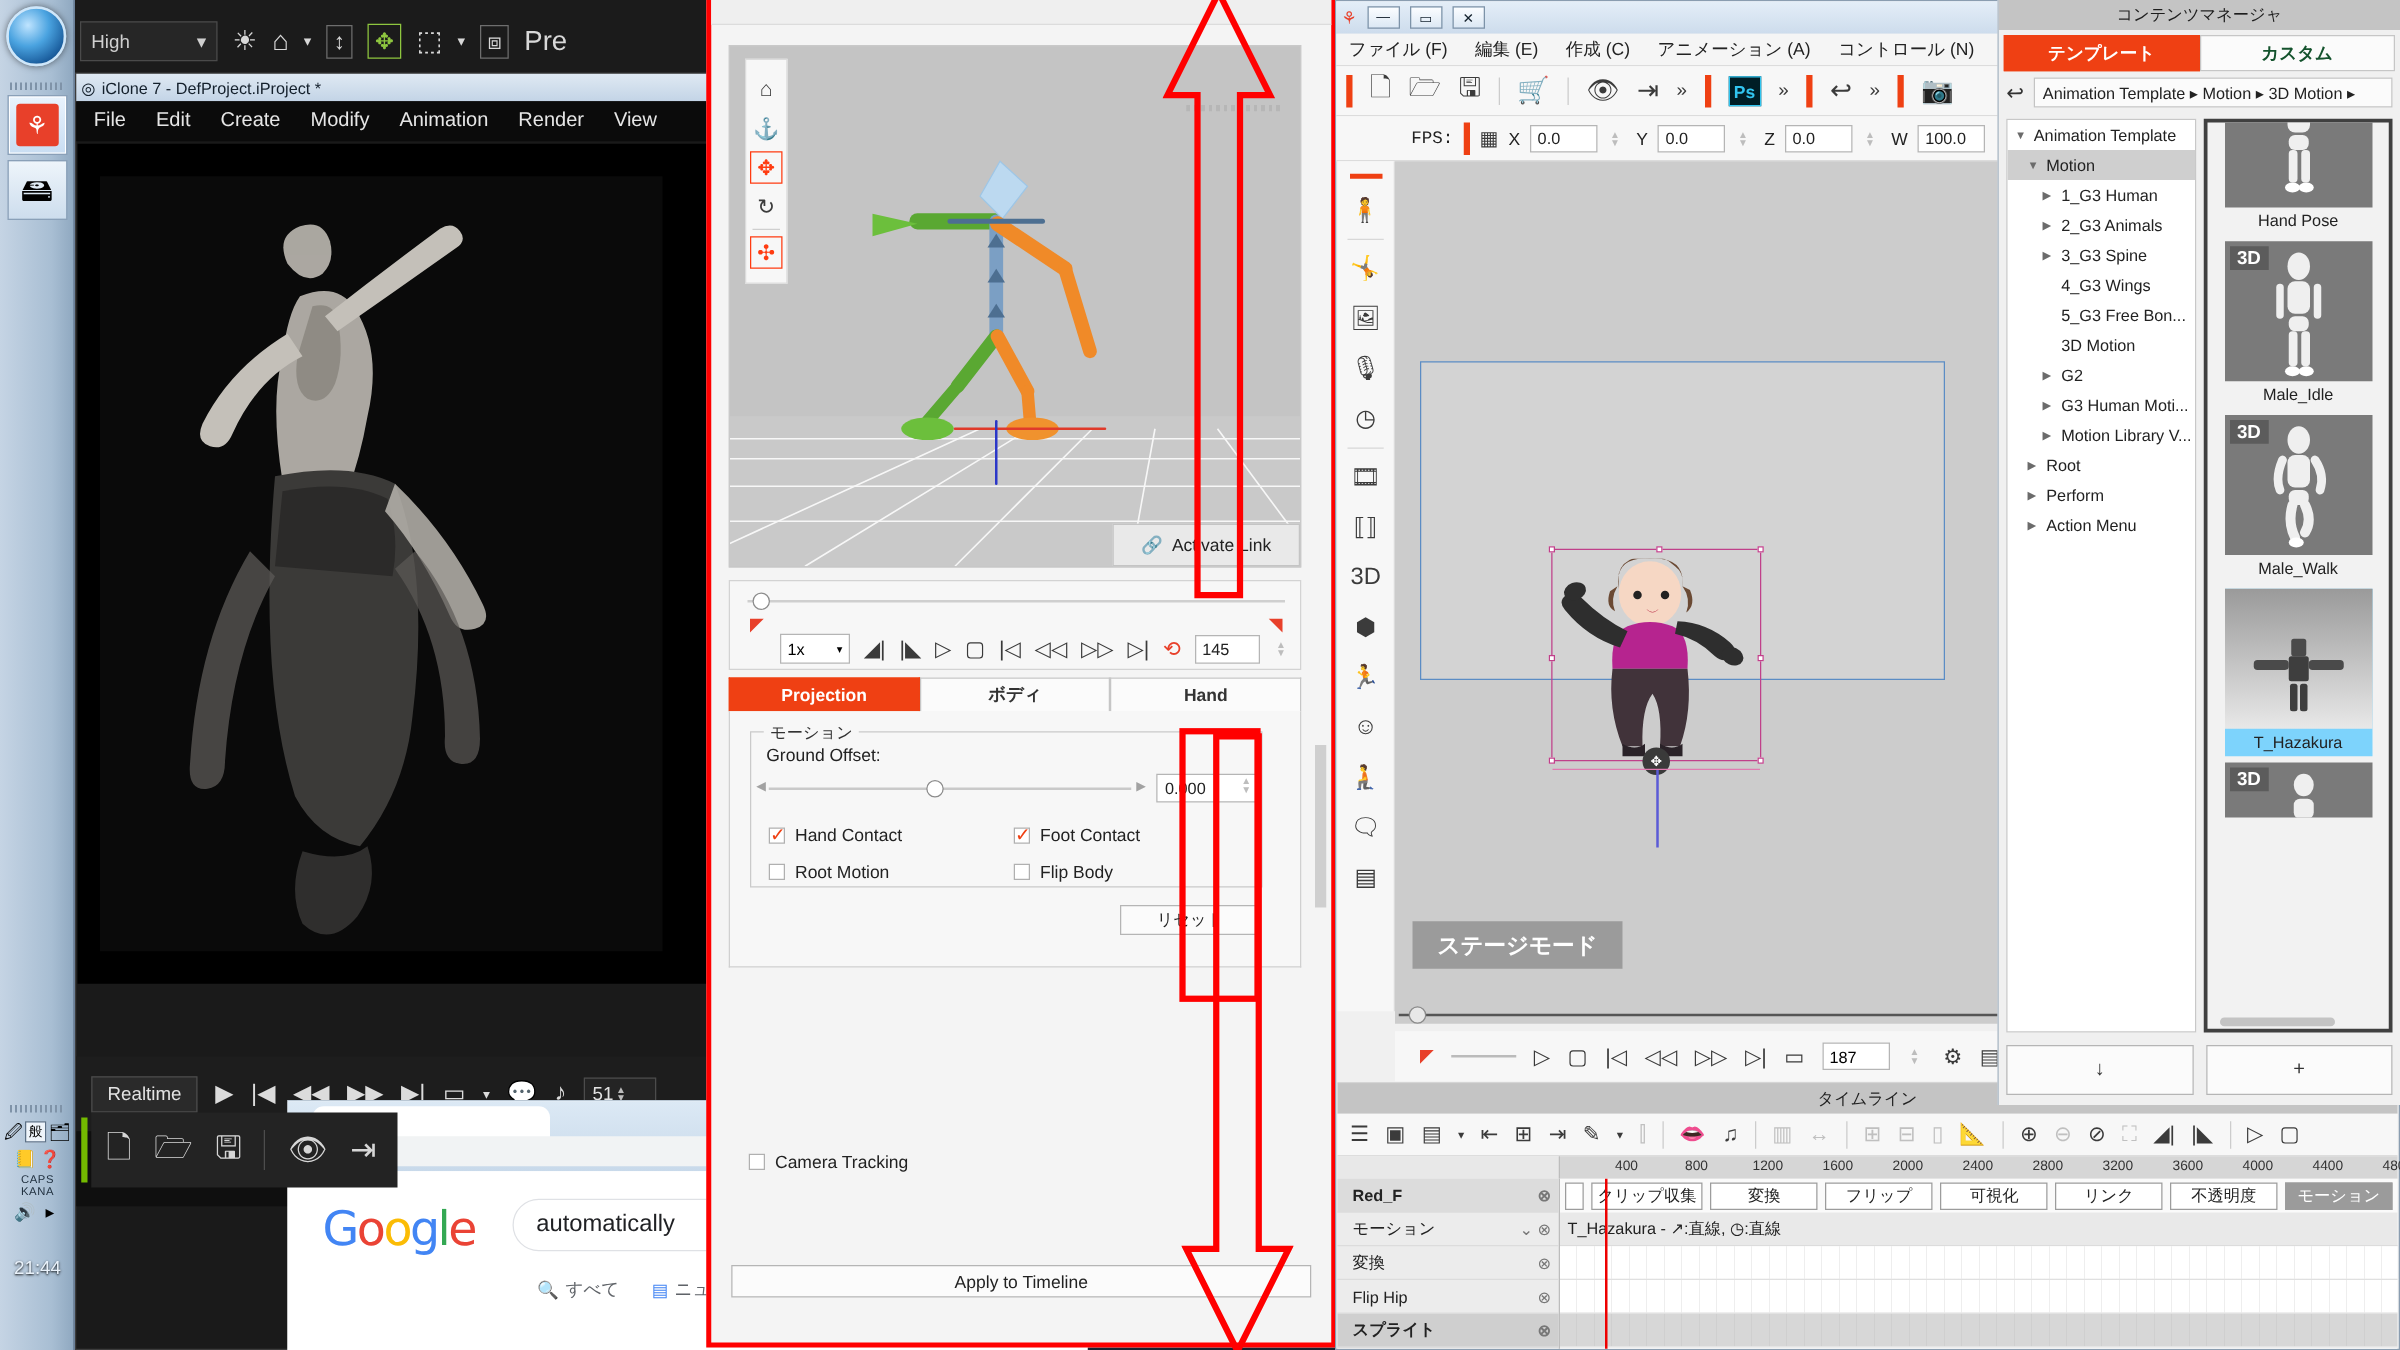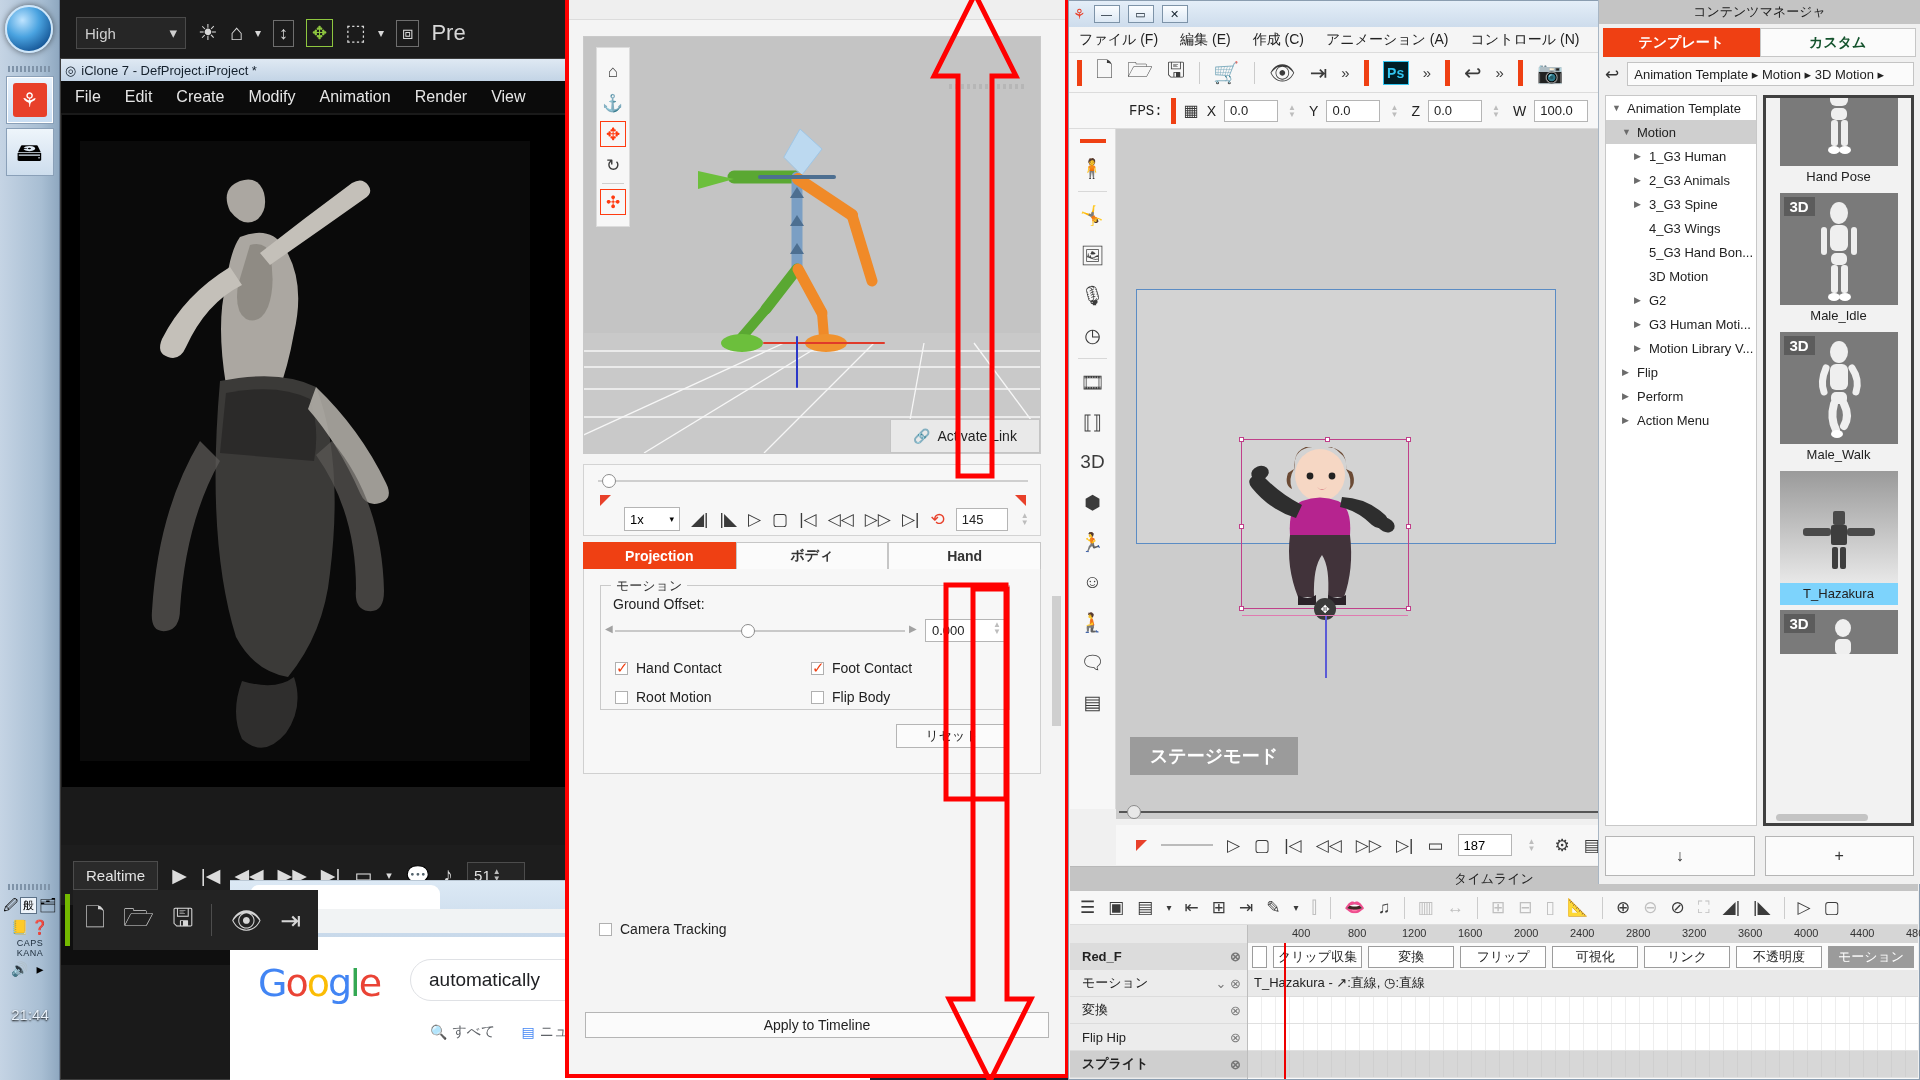--- a/index.html
+++ b/index.html
@@ -30,21 +30,21 @@
      display:flex;align-items:center;justify-content:center;color:#fff;font-size:20px;}
   .trayrow { display:flex; align-items:center; justify-content:center; gap:2px; padding:2px 0; }
   .trayicon { width:18px;height:18px;display:inline-block;font-size:14px;line-height:18px;text-align:center;}
   .kbbox { border:1px solid #5c7187; background:#eef4fa; font-size:11px; padding:0 2px; }
   .traytxt { font-size:9px;color:#20303f;text-align:center; letter-spacing:.5px; }
   #clock { text-align:center; color:#e9f2fb; font-size:15px; text-shadow:0 1px 2px #000; }
 
   
   #iclone { left:60px; top:0px; width:810px; height:1080px; background:#1e1e1e; }
   #icl-top { left:0; top:0; width:810px; height:66px; background:#1b1b1b;
-     display:flex; align-items:center; gap:12px; padding-left:16px; }
+     display:flex; align-items:center; gap:12px; padding-left:4px; }
   .icl-sel { width:110px;height:32px;background:#262626;border:1px solid #4a4a4a;color:#cfcfcf;
      display:flex;align-items:center;justify-content:space-between;padding:0 8px;font-size:15px;}
   .icl-btn { color:#d8d8d8; font-size:22px; line-height:1; cursor:default; }
   .icl-box { border:1px solid #6e6e6e; padding:2px 5px; color:#d8d8d8; font-size:18px;}
   .icl-box.green { border-color:#8ec63f; color:#8ec63f; }
   #icl-win { left:0; top:58px; width:810px; height:1022px; background:#1a1a1a;
      border:1px solid #3c3c3c; }
   #icl-title { height:22px; background:linear-gradient(#dfe9f3,#c3d4e6);
      display:flex; align-items:center; padding:0 4px; font-size:13px; color:#14202c; }
   #icl-title .t { flex:1; }
@@ -887,41 +887,41 @@
         <div class="tn" style="padding-left:28px">
             <span class="tw">▶</span>
             <span>3_G3 Spine</span>
           </div>
         <div class="tn" style="padding-left:28px">
             <span class="tw"></span>
             <span>4_G3 Wings</span>
           </div>
         <div class="tn" style="padding-left:28px">
             <span class="tw"></span>
-            <span>5_G3 Hand Bon...</span>
+            <span>5_G3 Free Bon...</span>
           </div>
         <div class="tn" style="padding-left:28px">
             <span class="tw"></span>
             <span>3D Motion</span>
           </div>
         <div class="tn" style="padding-left:28px">
             <span class="tw">▶</span>
             <span>G2</span>
           </div>
         <div class="tn" style="padding-left:28px">
             <span class="tw">▶</span>
             <span>G3 Human Moti...</span>
           </div>
         <div class="tn" style="padding-left:28px">
             <span class="tw">▶</span>
             <span>Motion Library V...</span>
           </div>
         <div class="tn" style="padding-left:16px">
             <span class="tw">▶</span>
-            <span>Flip</span>
+            <span>Root</span>
           </div>
         <div class="tn" style="padding-left:16px">
             <span class="tw">▶</span>
             <span>Perform</span>
           </div>
         <div class="tn" style="padding-left:16px">
             <span class="tw">▶</span>
             <span>Action Menu</span>
           </div>
       </div>

